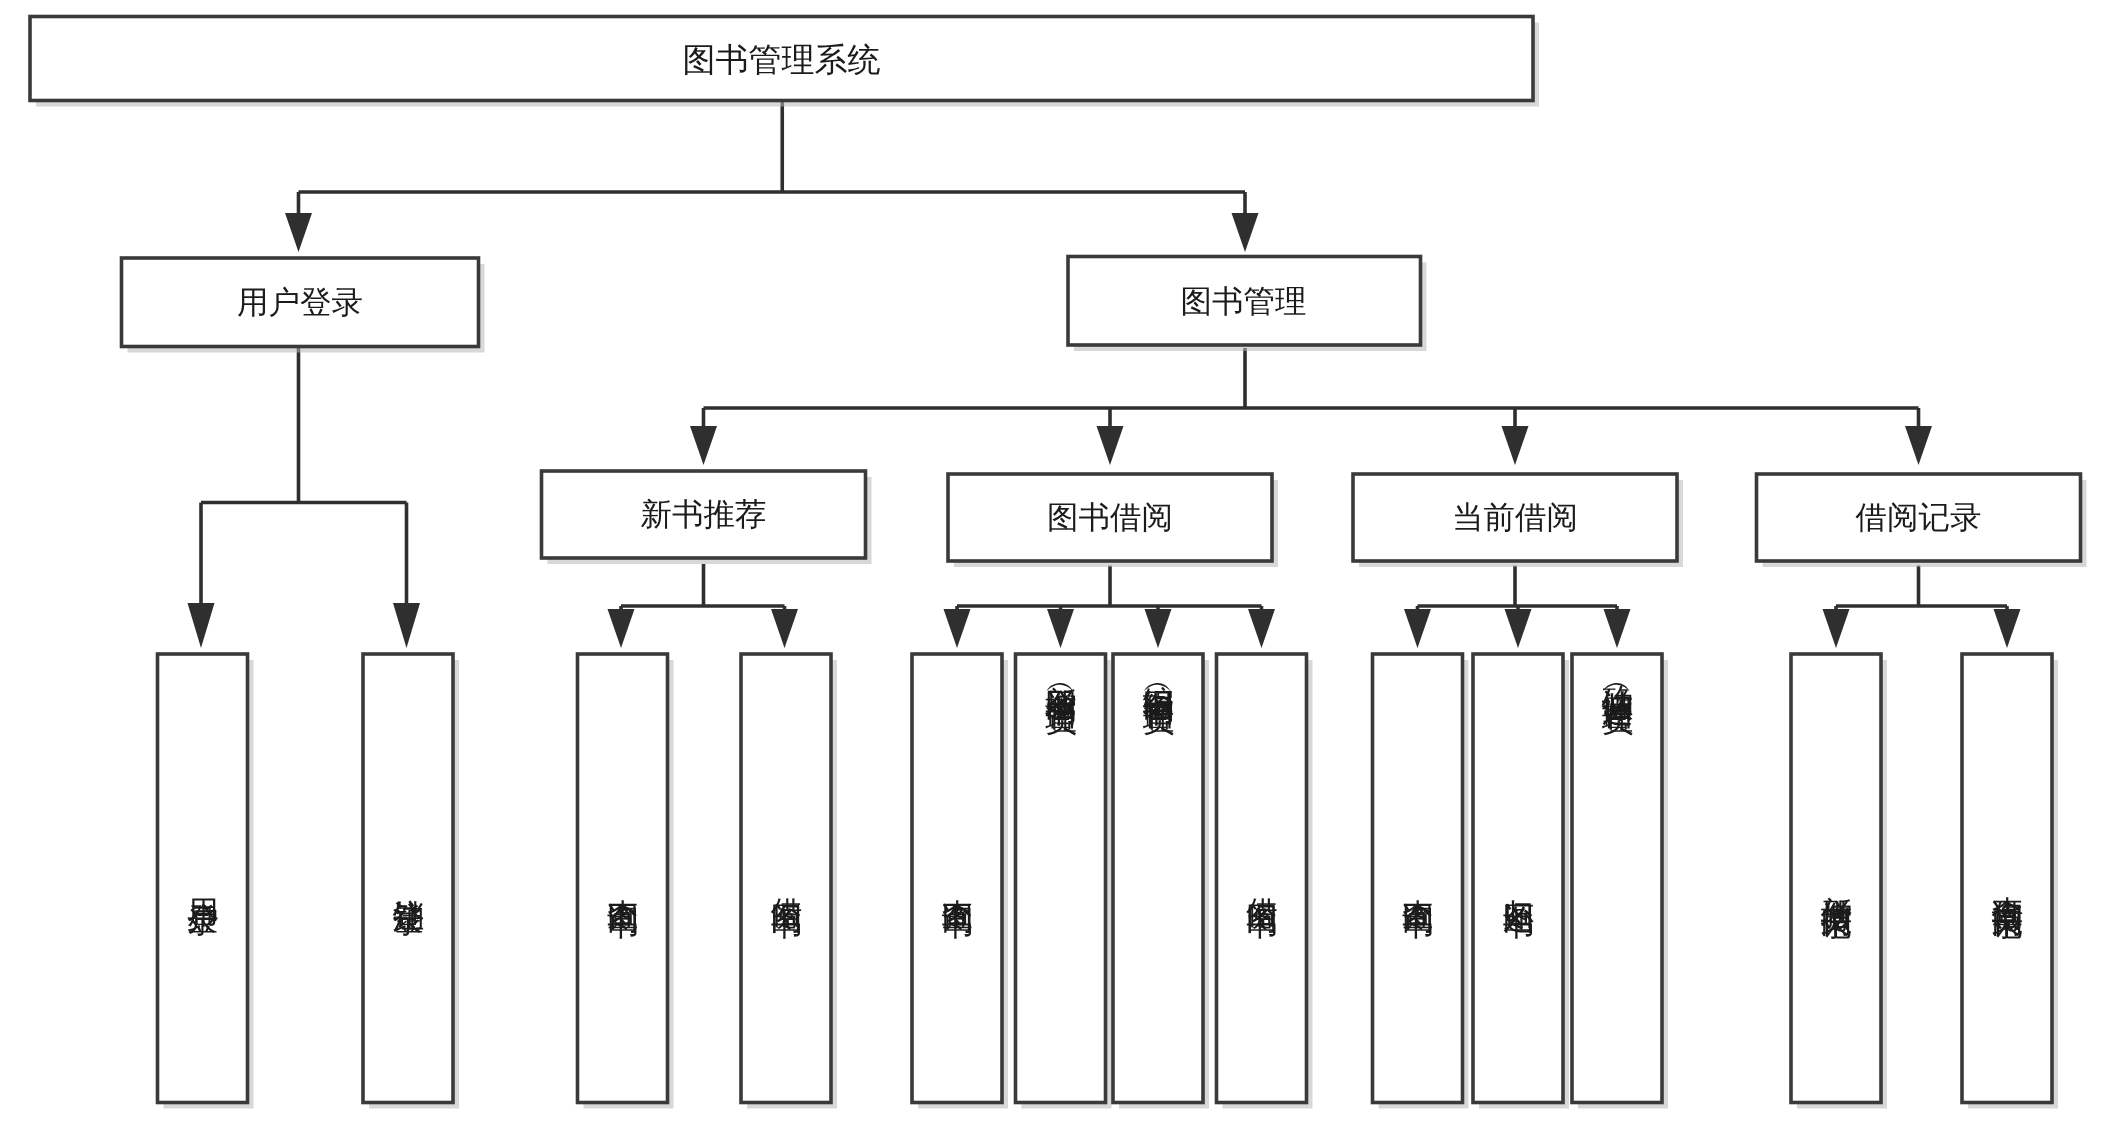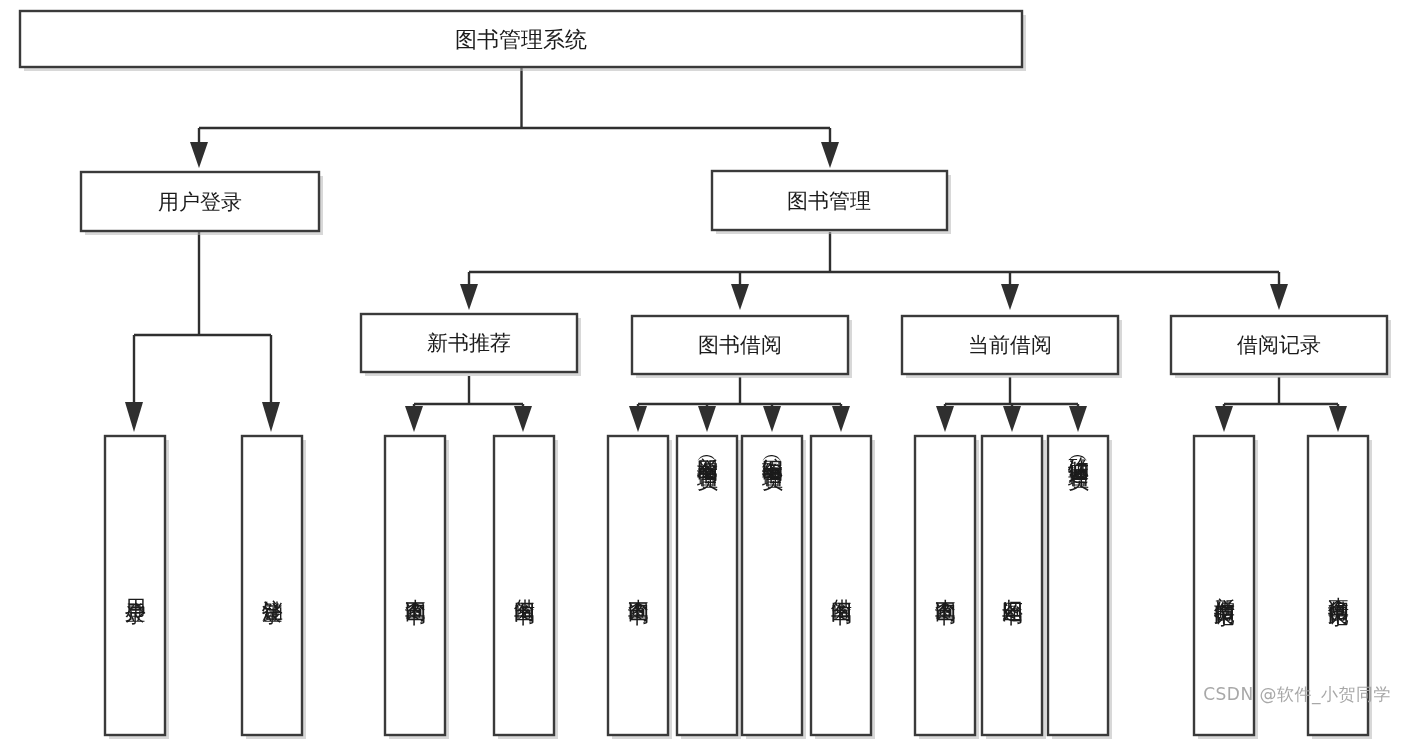--- a/index.html
+++ b/index.html
@@ -285,15 +285,14 @@
     <span class="leaf-label">确认归还（管理员）</span>
   </div>
 
   <div class="leaf-label-wrap" style="left:1194px; top:436px; width:60px; height:299px;">
     <span class="leaf-label">新增借阅记录</span>
   </div>
   <div class="leaf-label-wrap" style="left:1308px; top:436px; width:60px; height:299px;">
     <span class="leaf-label">查询借阅记录</span>
   </div>
 
-  <div class="watermark">CSDN @软件_小贺同学</div>
 
 </div>
 
 </body></html>

